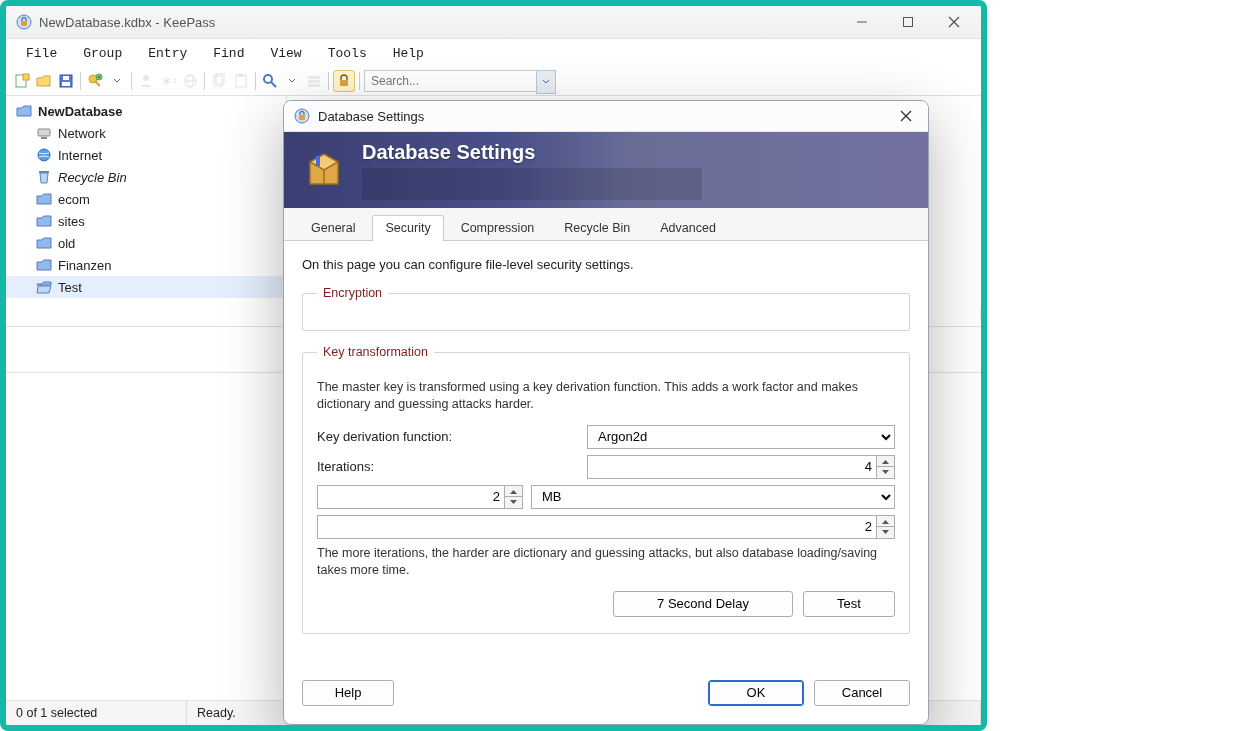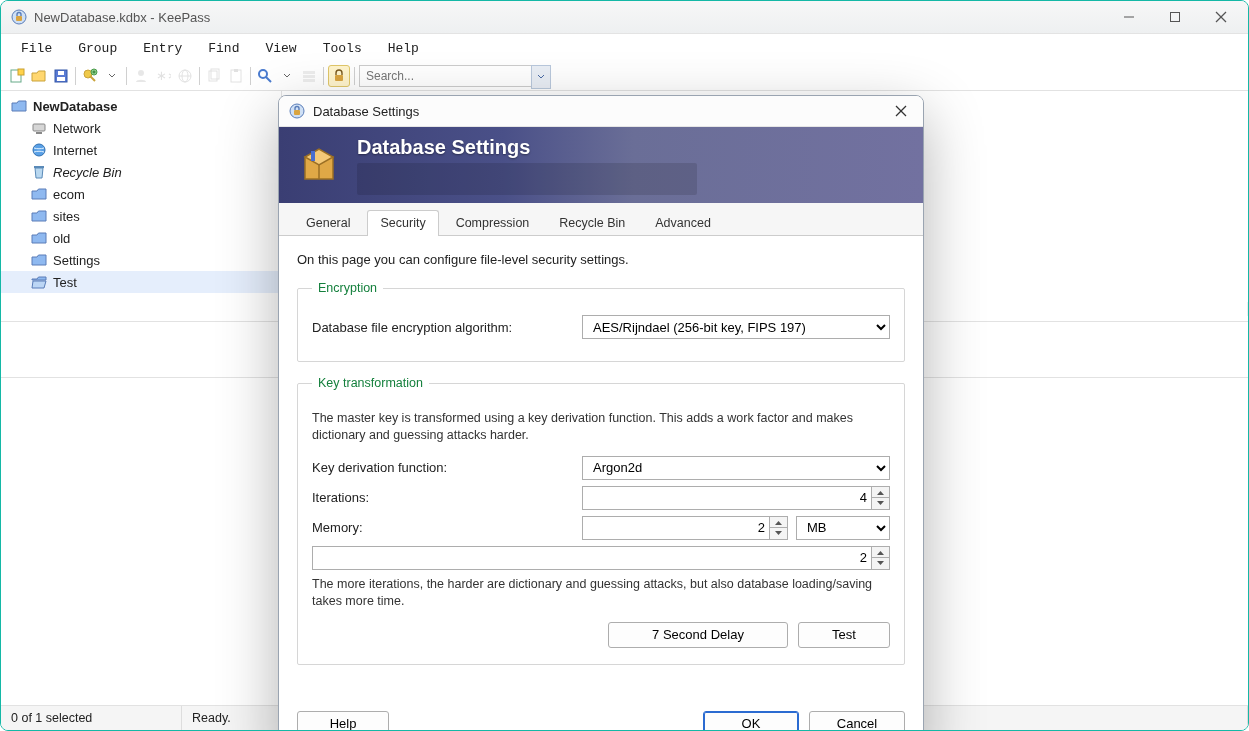--- a/index.html
+++ b/index.html
@@ -1,16 +1,16 @@
 <!DOCTYPE html>
 <html><head>
 <meta charset="utf-8">
 <style>
   html, body { margin:0; padding:0; font-family: "Segoe UI", Arial, sans-serif; font-size:13px; color:#222; background:#fff; height:100%; }
-  .main-window { width:1249px; height:731px; position:relative; background:#fff; border:1px solid #14b8a6; box-sizing:border-box; overflow:hidden; border-radius:8px; }
+  .main-window { width:987px; height:731px; position:relative; background:#fff; border:6px solid #14b8a6; box-sizing:border-box; overflow:hidden; border-radius:8px; }
 
   
   .title-bar { height:32px; display:flex; align-items:center; padding:0 4px 0 10px; background:linear-gradient(#f7f7f7,#eef0f1); border-bottom:1px solid #e3e3e3; color:#555; }
   .title-bar .app-icon { width:16px; height:16px; margin-right:7px; flex:none; }
   .title-bar .spacer { flex:1; }
   .win-controls { display:flex; }
   .win-btn { width:46px; height:30px; display:flex; align-items:center; justify-content:center; color:#555; }
   .win-btn svg { stroke:#555; }
 
   
@@ -54,21 +54,21 @@
   .banner-title { color:#fff; font-size:20px; font-weight:600; text-shadow:0 1px 2px rgba(0,0,0,.4); }
   .banner-sub-area { width:340px; height:32px; background:rgba(0,0,0,.12); margin-top:4px; border-radius:2px; }
 
   .tabs { display:flex; border-bottom:1px solid #ccc; padding:6px 14px 0 14px; gap:4px; background:#f6f6f6; }
   .tab { padding:5px 12px 6px; border:1px solid transparent; border-bottom:none; border-radius:3px 3px 0 0; font-size:12.5px; color:#333; position:relative; top:1px; }
   .tab.active { background:#fff; border-color:#ccc; }
   .tab-body { padding:12px 18px 18px; }
   .tab-intro { margin:4px 0 14px; }
 
   fieldset.group { border:1px solid #d6d6d6; border-radius:2px; padding:14px 14px 16px; margin:0 0 14px; }
-  fieldset.group > legend { padding:0 6px; color:#15803d; font-size:12.5px; }
+  fieldset.group > legend { padding:0 6px; color:#7f1d1d; font-size:12.5px; }
   .row { display:flex; align-items:center; margin:6px 0; gap:10px; }
   .row label.lbl { flex:0 0 260px; }
   .row .ctl { flex:1; display:flex; gap:8px; }
   select.win, input.win-num { height:24px; border:1px solid #adadad; background:#fff; font:inherit; padding:0 6px; box-sizing:border-box; }
   select.win { width:100%; }
   .num-wrap { display:flex; width:100%; }
   input.win-num { flex:1; text-align:right; padding-right:4px; }
   .spinner { width:17px; display:flex; flex-direction:column; border:1px solid #adadad; border-left:none; }
   .spin-btn { flex:1; display:flex; align-items:center; justify-content:center; background:#f4f4f4; }
   .spin-btn + .spin-btn { border-top:1px solid #adadad; }
@@ -290,21 +290,21 @@
             </svg>
           </span>
         <span>old</span>
       </div>
       <div class="tree-item depth1">
         <span class="tree-icon">
             <svg viewBox="0 0 16 16">
               <path d="M1 5h5l1.5-2H15v10H1z" fill="#8fb9f0" stroke="#5a7db8"></path>
             </svg>
           </span>
-        <span>Settings</span>
+        <span>Finanzen</span>
       </div>
       <div class="tree-item depth1 sel">
         <span class="tree-icon">
             <svg viewBox="0 0 16 16">
               <path d="M1 5h5l1.5-2H15v3H1z" fill="#8fb9f0" stroke="#5a7db8"></path>
               <path d="M2 7h13l-2 7H1z" fill="#bcd6f5" stroke="#5a7db8"></path>
             </svg>
           </span>
         <span>Test</span>
       </div>
@@ -366,28 +366,20 @@
       <div class="tab">Compression</div>
       <div class="tab">Recycle Bin</div>
       <div class="tab">Advanced</div>
     </div>
 
     <div class="tab-body">
       <div class="tab-intro">On this page you can configure file-level security settings.</div>
 
       <fieldset class="group">
         <legend>Encryption</legend>
-        <div class="row">
-          <label class="lbl">Database file encryption algorithm:</label>
-          <div class="ctl">
-            <select class="win">
-              <option>AES/Rijndael (256-bit key, FIPS 197)</option>
-            </select>
-          </div>
-        </div>
       </fieldset>
 
       <fieldset class="group">
         <legend>Key transformation</legend>
         <div class="desc">The master key is transformed using a key derivation function. This adds a work factor and makes dictionary and guessing attacks harder.</div>
 
         <div class="row">
           <label class="lbl">Key derivation function:</label>
           <div class="ctl">
             <select class="win">
@@ -411,21 +403,20 @@
                     <svg width="7" height="5">
                       <path d="M0 0l3.5 4L7 0z" fill="#555"></path>
                     </svg>
                   </div>
               </div>
             </div>
           </div>
         </div>
 
         <div class="row">
-          <label class="lbl">Memory:</label>
           <div class="ctl">
             <div class="num-wrap" style="flex:1">
               <input class="win-num" value="2" style="">
               <div class="spinner">
                 <div class="spin-btn">
                     <svg width="7" height="5">
                       <path d="M0 5l3.5-4L7 5z" fill="#555"></path>
                     </svg>
                   </div>
                 <div class="spin-btn">

